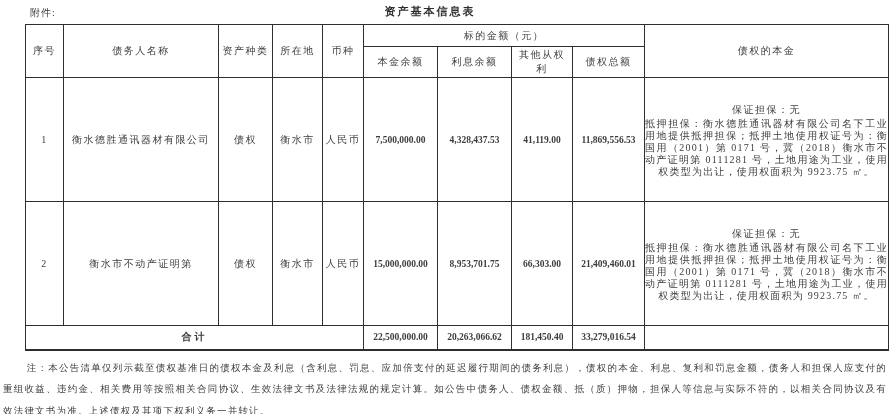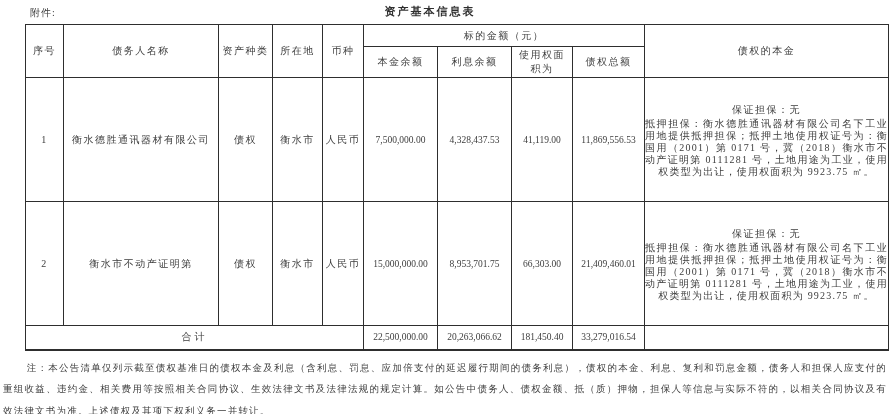--- a/index.html
+++ b/index.html
@@ -38,22 +38,22 @@
     padding: 1px 2px;
     color: #3d3d3d;
     overflow: hidden;
   }
   tr.row-span-header { height: 22px; }
   tr.row-sub-header { height: 26px; }
   tr.row-data { height: 124px; }
   tr.row-total { height: 24px; }
   tr.row-total td { border-bottom-width: 2px; }
 
-  td.num { letter-spacing: 0; font-size: 9.5px; }
-  td.total-label-cell { font-weight: normal; letter-spacing: 3px; }
+  td.num { letter-spacing: 0; font-size: 9.5px; font-weight: bold; }
+  td.total-label-cell { font-weight: bold; letter-spacing: 3px; }
 
   td.guarantee-cell { padding: 3px 0; }
   .g-title {
     margin: 0; text-align: center;
     line-height: 17.6px; letter-spacing: 1.5px;
   }
   .g-body {
     margin: 0; text-align: justify; text-align-last: center;
     line-height: 12px; letter-spacing: 1.2px;
   }
@@ -97,21 +97,21 @@
         <th rowspan="2">债务人名称</th>
         <th rowspan="2">资产种类</th>
         <th rowspan="2">所在地</th>
         <th rowspan="2">币种</th>
         <th colspan="4">标的金额（元）</th>
         <th rowspan="2">债权的本金</th>
       </tr>
       <tr class="row-sub-header">
         <th>本金余额</th>
         <th>利息余额</th>
-        <th>使用权面积为</th>
+        <th>其他从权利</th>
         <th>债权总额</th>
       </tr>
 
       <tr class="row-data">
         <td>1</td>
         <td>衡水德胜通讯器材有限公司</td>
         <td>债权</td>
         <td>衡水市</td>
         <td>人民币</td>
         <td class="num">7,500,000.00</td>

